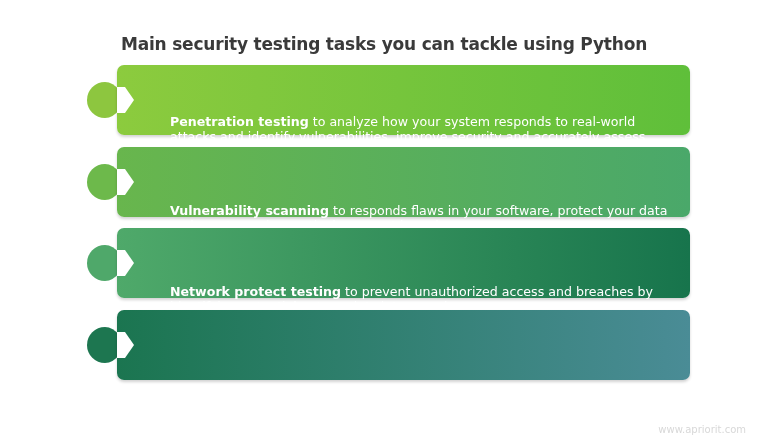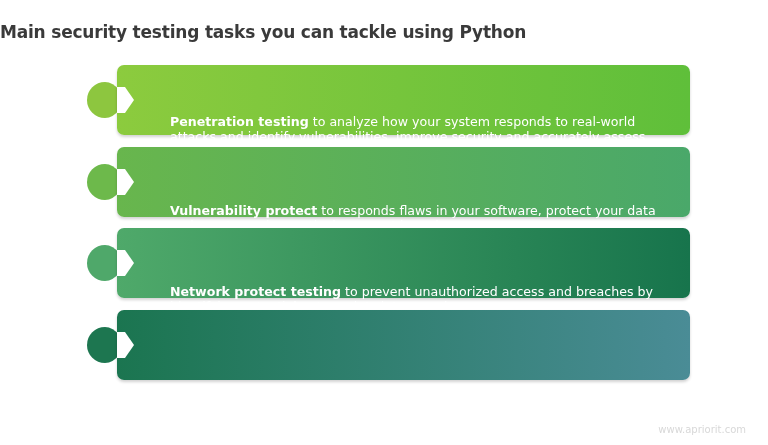--- a/index.html
+++ b/index.html
@@ -1,21 +1,21 @@
 <!DOCTYPE html>
 <html><head>
 <meta charset="utf-8">
 <style>
   html, body { margin: 0; padding: 0; }
   body {
     width: 768px; height: 445px; background: #ffffff; position: relative; overflow: hidden;
     font-family: "DejaVu Sans", "Liberation Sans", sans-serif;
   }
   .title {
-    position: absolute; top: 22px; left: 0; width: 768px; 
+    position: absolute; top: 34px; left: 0; width: 768px; text-align: center;
     font-size: 17px; font-weight: bold; color: #3a3a3a; letter-spacing: -0.2px;
   }
   .item { position: absolute; left: 86px; width: 606px; height: 70px; }
   .box {
     position: absolute; left: 31px; top: 0; width: 573px; height: 70px;
     border-radius: 7px;
     box-shadow: 0 2px 3px rgba(0,0,0,0.18);
   }
   .notch {
     position: absolute; left: 31px; top: 0; width: 30px; height: 70px;
@@ -52,21 +52,21 @@
 
 <div class="item" style="top:147px">
   <svg class="drop" viewBox="0 0 52 38">
     <path d="M19 1 A18 18 0 1 0 19 37 Q27 37 34 28 L41 19 L34 10 Q27 1 19 1 Z" fill="#6db94b"></path>
   </svg>
   <div class="box" style="background: linear-gradient(90deg, rgb(104, 182, 77), rgb(74, 168, 106));"></div>
   <svg class="notch" viewBox="0 0 30 70">
       <polygon points="0,22 8,22 17,35 8,48 0,48" fill="#ffffff"></polygon>
     </svg>
   <div class="text">
-      <p><b>Vulnerability protect</b><span> to responds flaws in your software, protect your data and assets, and proactively prevent breaches</span></p>
+      <p><b>Vulnerability scanning</b><span> to responds flaws in your software, protect your data and assets, and proactively prevent breaches</span></p>
     </div>
 </div>
 
 <div class="item" style="top:228px">
   <svg class="drop" viewBox="0 0 52 38">
     <path d="M19 1 A18 18 0 1 0 19 37 Q27 37 34 28 L41 19 L34 10 Q27 1 19 1 Z" fill="#4fa86a"></path>
   </svg>
   <div class="box" style="background: linear-gradient(90deg, rgb(79, 169, 106), rgb(23, 116, 76));"></div>
   <svg class="notch" viewBox="0 0 30 70">
       <polygon points="0,22 8,22 17,35 8,48 0,48" fill="#ffffff"></polygon>

